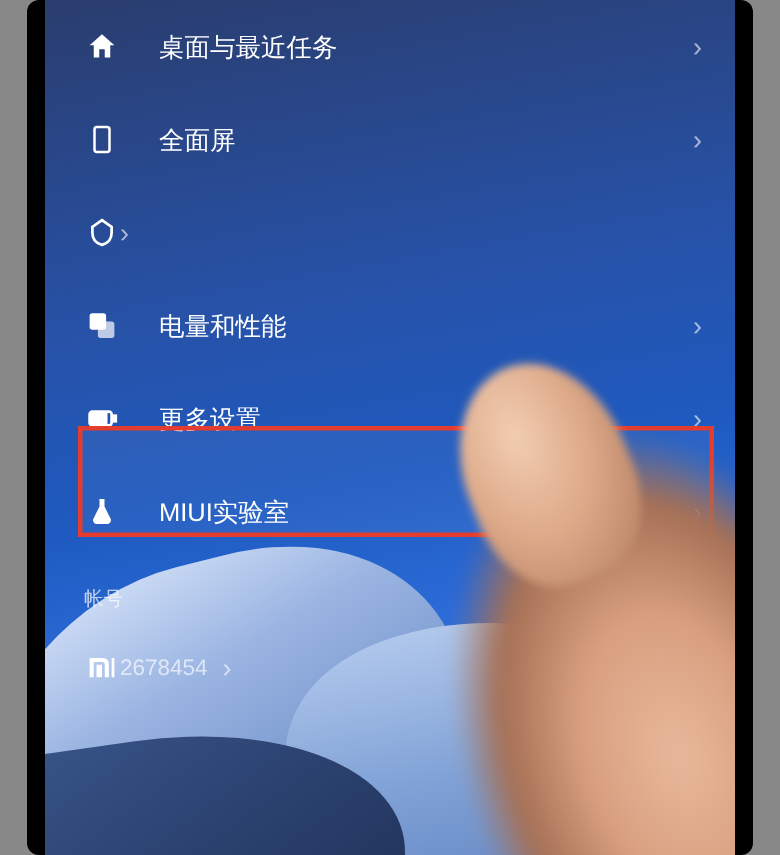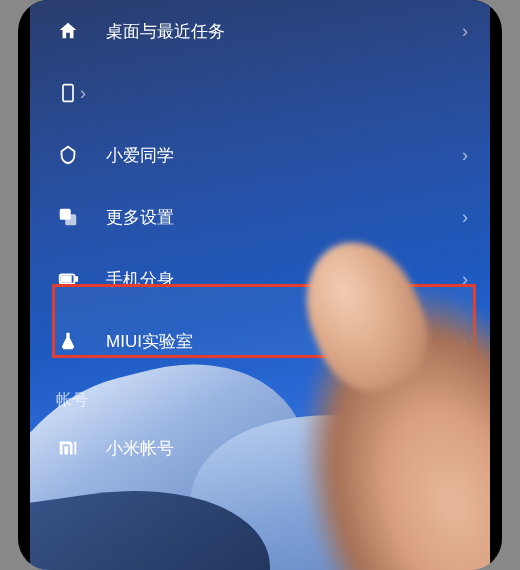--- a/index.html
+++ b/index.html
@@ -1,29 +1,29 @@
 <!DOCTYPE html>
 <html><head>
 <meta charset="utf-8">
 <style>
   html,body{margin:0;padding:0;width:520px;height:570px;overflow:hidden;font-family:-apple-system,"PingFang SC","Microsoft YaHei",sans-serif;background:#888;}
-  .frame{position:absolute;left:18px;top:0;width:484px;height:570px;background:#000;border-radius:31px;overflow:hidden;}
+  .frame{position:absolute;left:18px;top:0;width:484px;height:570px;background:#000;border-radius:8px;overflow:hidden;}
   .screen{position:absolute;left:12px;top:0;right:12px;bottom:0;background:linear-gradient(170deg,#2a3d6e 0%,#2752a8 35%,#1e5ac0 55%,#2c6bd8 70%,#4a7cd8 100%);overflow:hidden;}
   .mountains{position:absolute;bottom:0;left:0;right:0;height:210px;pointer-events:none;}
   .m1{position:absolute;bottom:0;left:-40px;width:320px;height:200px;background:linear-gradient(160deg,#dce8fb 0%,#9bb5e2 40%,#6284c2 100%);transform:skewY(-14deg);border-top-left-radius:40% 60%;border-top-right-radius:50% 70%;}
   .m2{position:absolute;bottom:-20px;left:160px;width:380px;height:170px;background:linear-gradient(160deg,#c8daf6 0%,#7fa1d6 50%,#4f73b6 100%);transform:skewY(10deg);border-top-left-radius:50% 70%;border-top-right-radius:40% 60%;}
   .m3{position:absolute;bottom:-30px;left:-60px;width:300px;height:110px;background:linear-gradient(150deg,#39568c 0%,#22355d 100%);transform:skewY(-8deg);border-top-right-radius:60% 90%;}
   .list{position:absolute;top:0;left:0;right:0;bottom:0;display:flex;flex-direction:column;padding-top:0;}
   .row{display:flex;align-items:center;height:62px;padding:0 22px 0 26px;color:#fff;font-size:17px;position:relative;}
   .icon-slot{width:24px;height:24px;display:flex;align-items:center;justify-content:center;flex:0 0 24px;}
   .label{margin-left:26px;flex:1;font-weight:500;}
   .chev{color:rgba(255,255,255,.6);font-size:18px;font-weight:300;}
   .value{color:rgba(255,255,255,.65);font-size:15px;margin-right:10px;}
   .highlight{position:absolute;left:22px;right:14px;top:284px;height:68px;border:3px solid #e43c2e;background:rgba(255,255,255,.05);pointer-events:none;}
-  .section{padding:18px 26px 6px 26px;color:rgba(255,255,255,.7);font-size:16px;font-weight:500;}
+  .section{padding:18px 26px 6px 26px;color:rgba(255,255,255,.7);font-size:13px;font-weight:500;}
   .finger{position:absolute;right:0;bottom:0;width:210px;height:300px;pointer-events:none;}
   .fblur{position:absolute;right:-40px;bottom:-40px;width:240px;height:320px;background:radial-gradient(ellipse at 60% 70%,#e8b89a 0%,#d89f80 30%,#a56f54 55%,rgba(120,80,60,0) 70%);filter:blur(6px);transform:rotate(-18deg);}
   .ftip{position:absolute;right:70px;bottom:180px;width:110px;height:150px;background:radial-gradient(ellipse at 40% 30%,#f2cdb2 0%,#deab8b 45%,#b07a5d 100%);border-radius:50% 50% 40% 40%;filter:blur(3px);transform:rotate(-22deg);}
   svg{display:block;}
 </style>
 </head>
 <body>
 
 <div class="frame">
   <div class="screen">
@@ -45,53 +45,53 @@
         <span class="label">桌面与最近任务</span>
         <span class="chev">›</span>
       </div>
 
       <div class="row">
         <span class="icon-slot">
           <svg width="20" height="22" viewBox="0 0 24 24" fill="none" stroke="#fff" stroke-width="2">
               <rect x="6" y="2" width="12" height="20" rx="2"></rect>
             </svg>
         </span>
+        <span class="label">全面屏</span>
         <span class="chev">›</span>
       </div>
 
       <div class="row">
         <span class="icon-slot">
           <svg width="22" height="22" viewBox="0 0 24 24" fill="none" stroke="#fff" stroke-width="2">
               <path d="M12 3l7 5v4c0 5-3 8-7 9-4-1-7-4-7-9V8z"></path>
             </svg>
         </span>
-        <span class="label">小爱同学</span>
         <span class="chev">›</span>
       </div>
 
       <div class="row">
         <span class="icon-slot">
           <svg width="22" height="22" viewBox="0 0 24 24" fill="#fff">
               <rect x="3" y="3" width="12" height="12" rx="2"></rect>
               <rect x="9" y="9" width="12" height="12" rx="2" fill="#fff" opacity=".7"></rect>
             </svg>
         </span>
-        <span class="label">更多设置</span>
+        <span class="label">电量和性能</span>
         <span class="chev">›</span>
       </div>
 
       <div class="row">
         <span class="icon-slot">
           <svg width="22" height="22" viewBox="0 0 24 24" fill="none" stroke="#fff" stroke-width="2">
               <rect x="3" y="7" width="16" height="10" rx="2"></rect>
               <rect x="20" y="10" width="2" height="4" fill="#fff"></rect>
               <rect x="5" y="9" width="10" height="6" fill="#fff"></rect>
             </svg>
         </span>
-        <span class="label">手机分身</span>
+        <span class="label">更多设置</span>
         <span class="chev">›</span>
       </div>
 
 
       <div class="row">
         <span class="icon-slot">
           <svg width="20" height="22" viewBox="0 0 24 24" fill="#fff">
               <path d="M10 2h4v6l5 10a3 3 0 0 1-3 4H8a3 3 0 0 1-3-4l5-10z"></path>
             </svg>
         </span>
@@ -101,21 +101,20 @@
 
 
       <div class="section">帐号</div>
 
       <div class="row">
         <span class="icon-slot">
           <svg width="22" height="22" viewBox="0 0 24 24" fill="#fff">
               <path d="M3 5h10a4 4 0 0 1 4 4v10h-3V10a2 2 0 0 0-2-2H6v11H3zM19 5h2v14h-2zM8 10h4v9H8z"></path>
             </svg>
         </span>
-        <span class="label">小米帐号</span>
         <span class="value">2678454</span>
         <span class="chev">›</span>
       </div>
 
     </div>
 
     <div class="highlight"></div>
 
     <div class="finger">
       <div class="fblur"></div>

